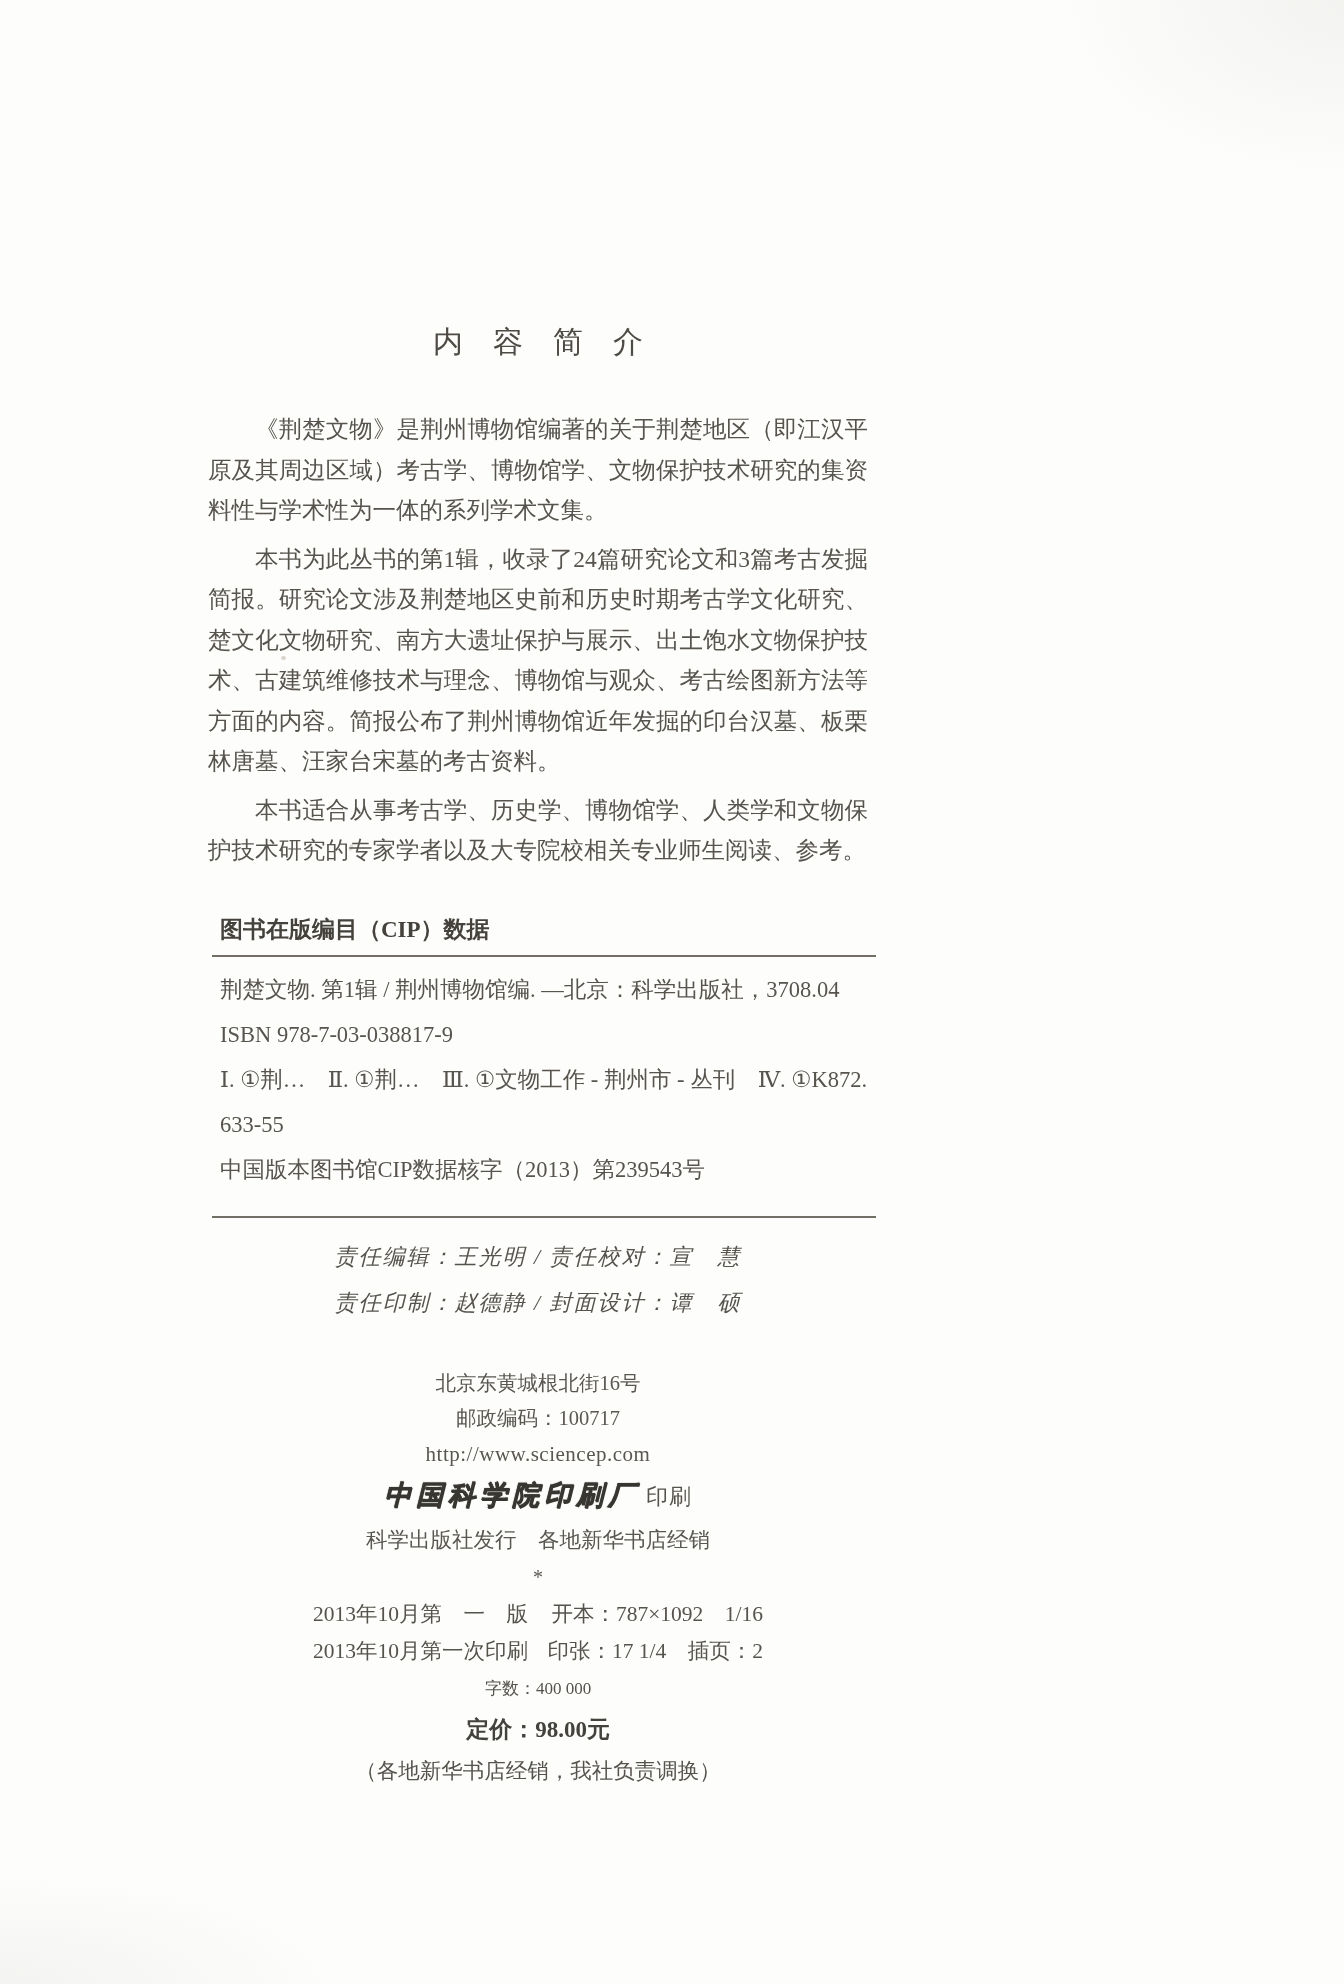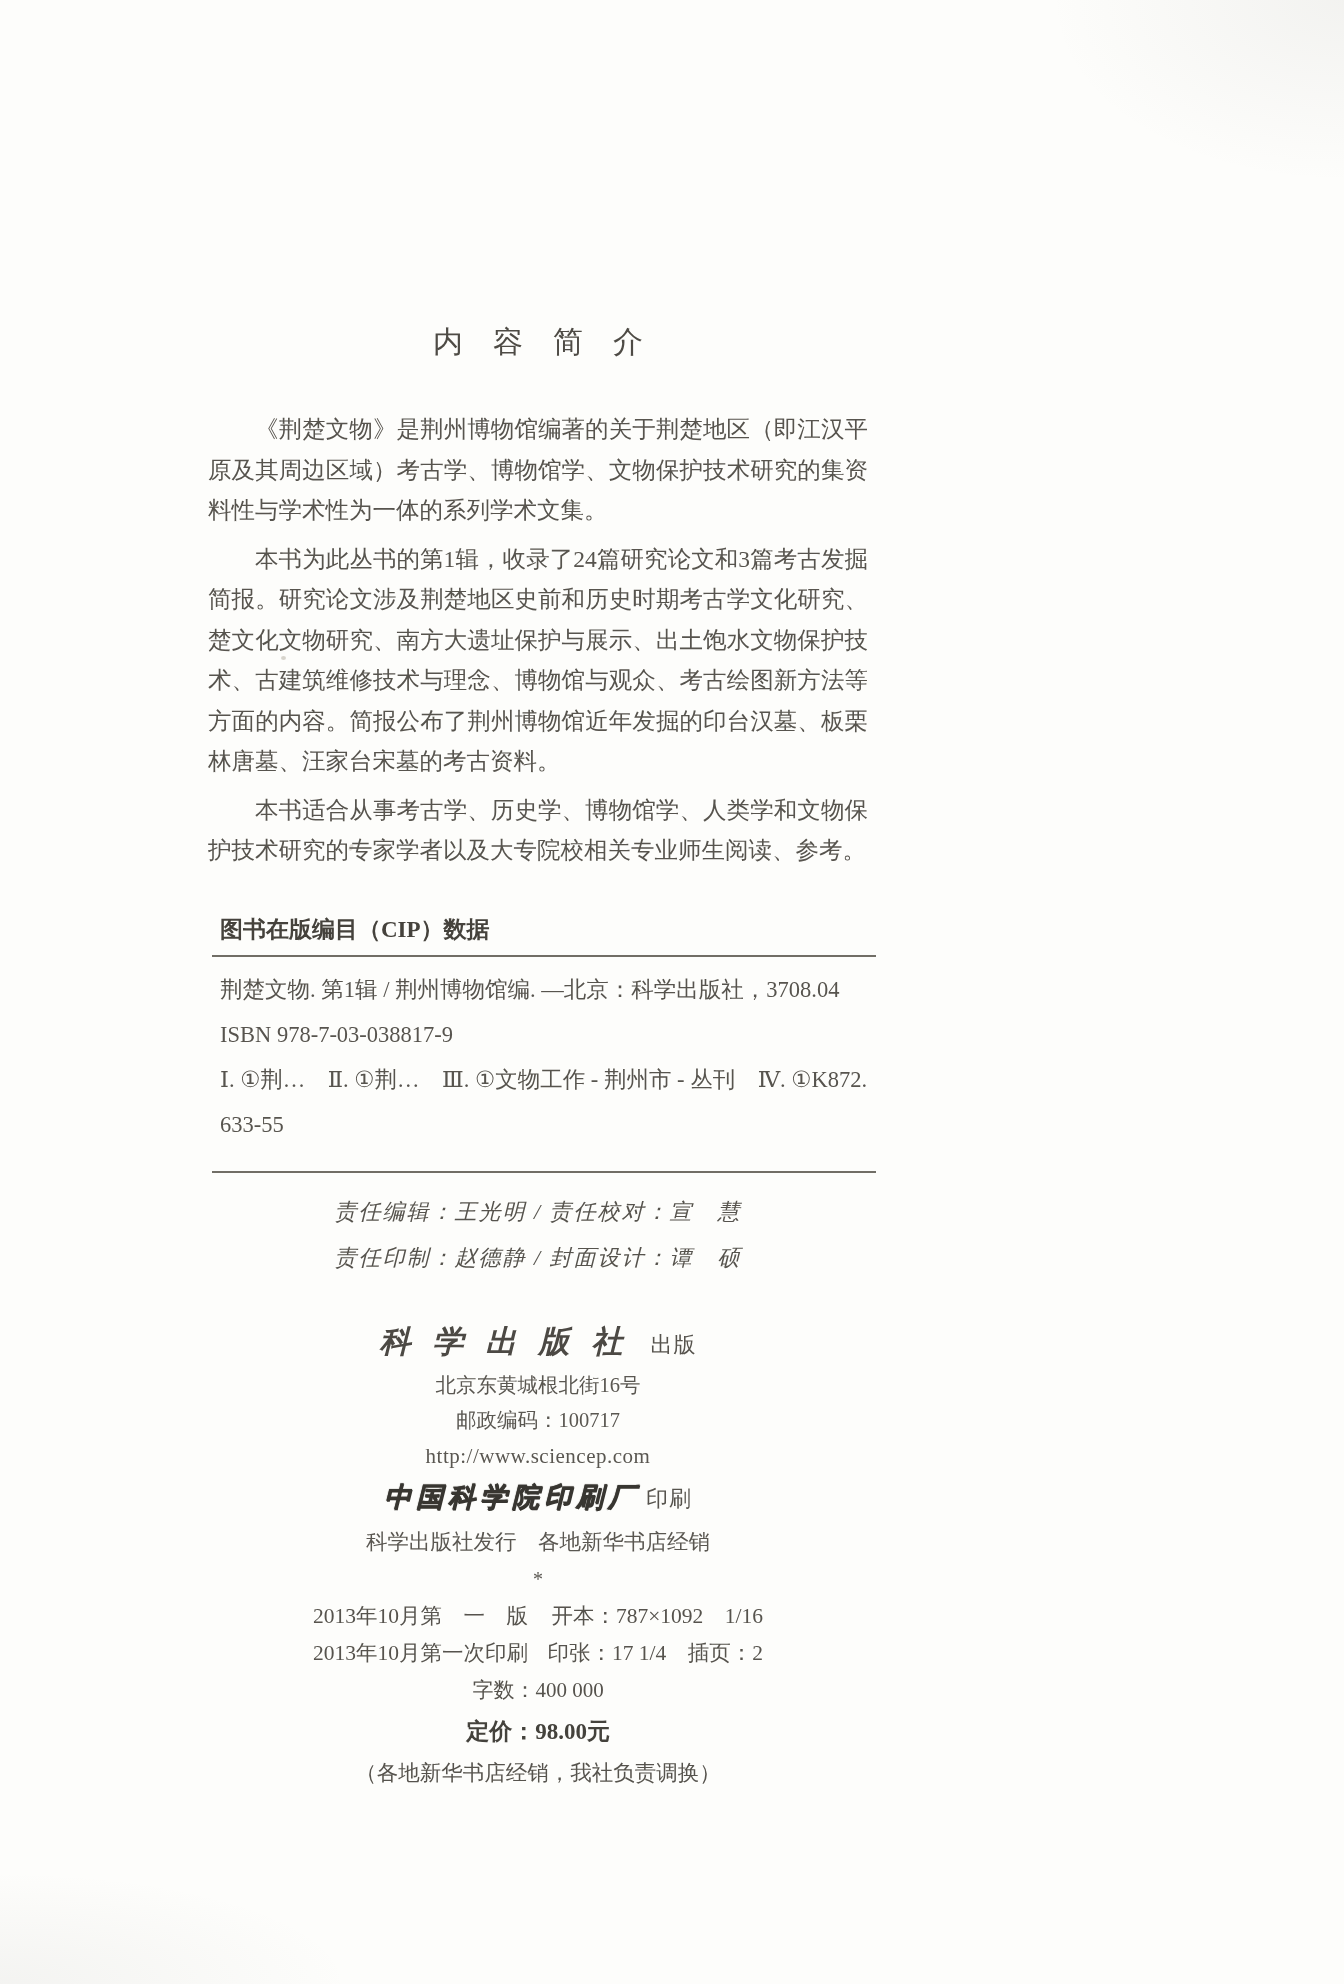--- a/index.html
+++ b/index.html
@@ -119,21 +119,21 @@
     display:flex;
     justify-content:center;
     font-size:21.5px;
     line-height:37px;
     color:#56534d;
   }
   .ed-left  { width:215px; text-align:left; white-space:nowrap; }
   .ed-right { width:235px; text-align:right; white-space:nowrap; }
   .ed-center {
     text-align:center;
-    font-size:21px;
+    font-size:17px;
     line-height:37px;
     color:#56534d;
   }
   .price {
     text-align:center;
     font-size:23px;
     font-weight:bold;
     line-height:42px;
     margin-top:2px;
     color:#44423c;
@@ -167,33 +167,31 @@
     </div>
 
     <div class="cip">
       <div class="cip-header">图书在版编目（CIP）数据</div>
       <hr class="cip-rule">
       <div class="cip-body">
         <div class="cip-line">荆楚文物. 第1辑 / 荆州博物馆编. —北京：科学出版社，3708.04</div>
         <div class="cip-line">ISBN 978-7-03-038817-9</div>
         <div class="cip-line">Ⅰ. ①荆…　Ⅱ. ①荆…　Ⅲ. ①文物工作 - 荆州市 - 丛刊　Ⅳ. ①K872.</div>
         <div class="cip-line">633-55</div>
+        <div class="cip-line">中国版本图书馆CIP数据核字（2013）第239543号</div>
       </div>
       <hr class="cip-rule">
     </div>
 
     <div class="credits">
       <div class="credit-line">责任编辑：王光明 / 责任校对：宣　慧</div>
       <div class="credit-line">责任印制：赵德静 / 封面设计：谭　硕</div>
     </div>
 
     <div class="pub">
-      <div class="pub-name">
-        <span class="calligraphy">科学出版社</span><span class="pub-suffix">出版</span>
-      </div>
       <div class="pub-line">北京东黄城根北街16号</div>
       <div class="pub-line">邮政编码：100717</div>
       <div class="pub-line url">http://www.sciencep.com</div>
       <div class="pub-name printer">
         <span class="calligraphy heavy">中国科学院印刷厂</span><span class="pub-suffix">印刷</span>
       </div>
       <div class="pub-line dist">科学出版社发行　各地新华书店经销</div>
       <div class="star">*</div>
     </div>
 

